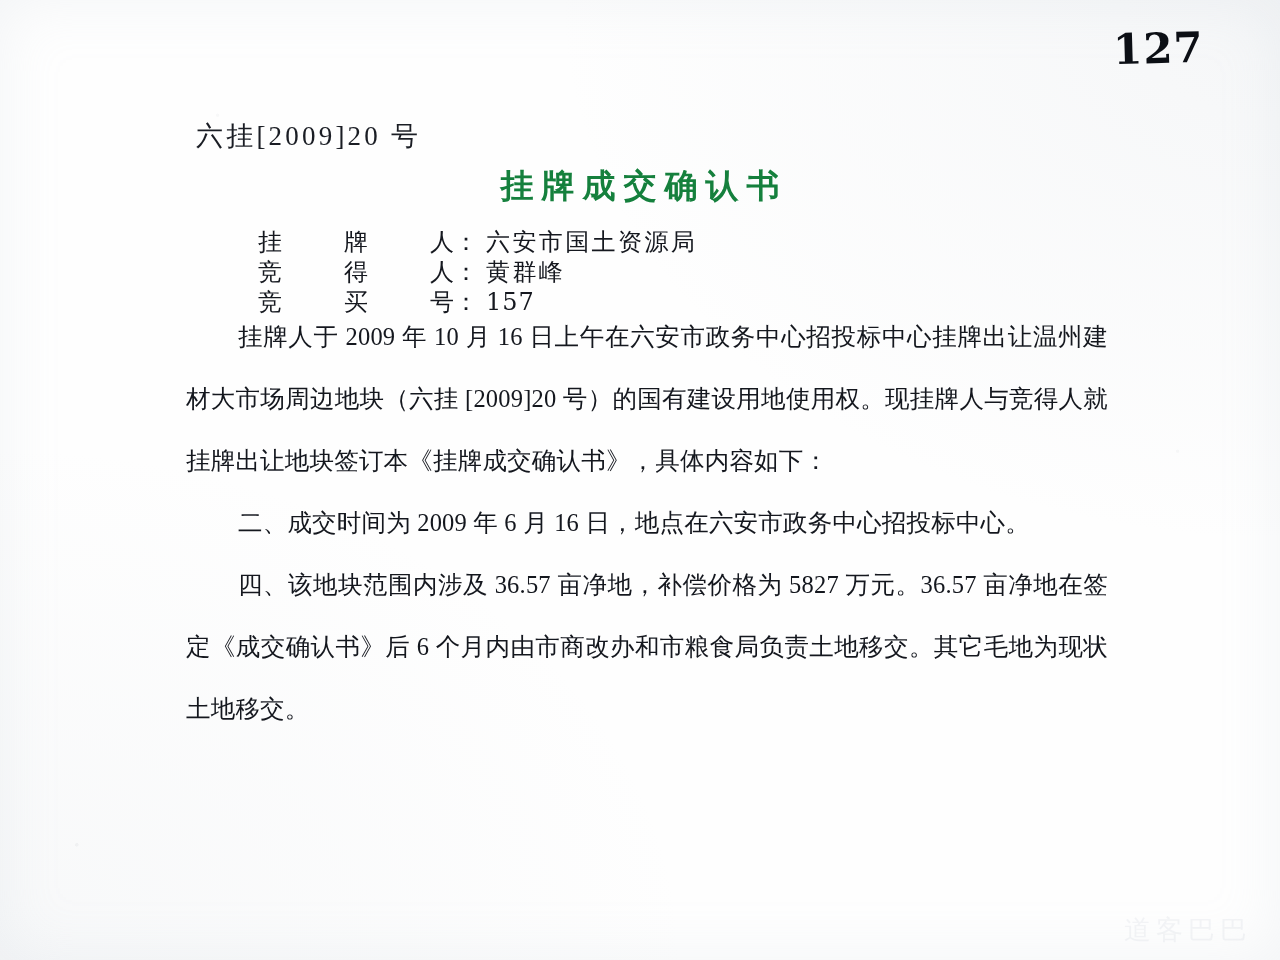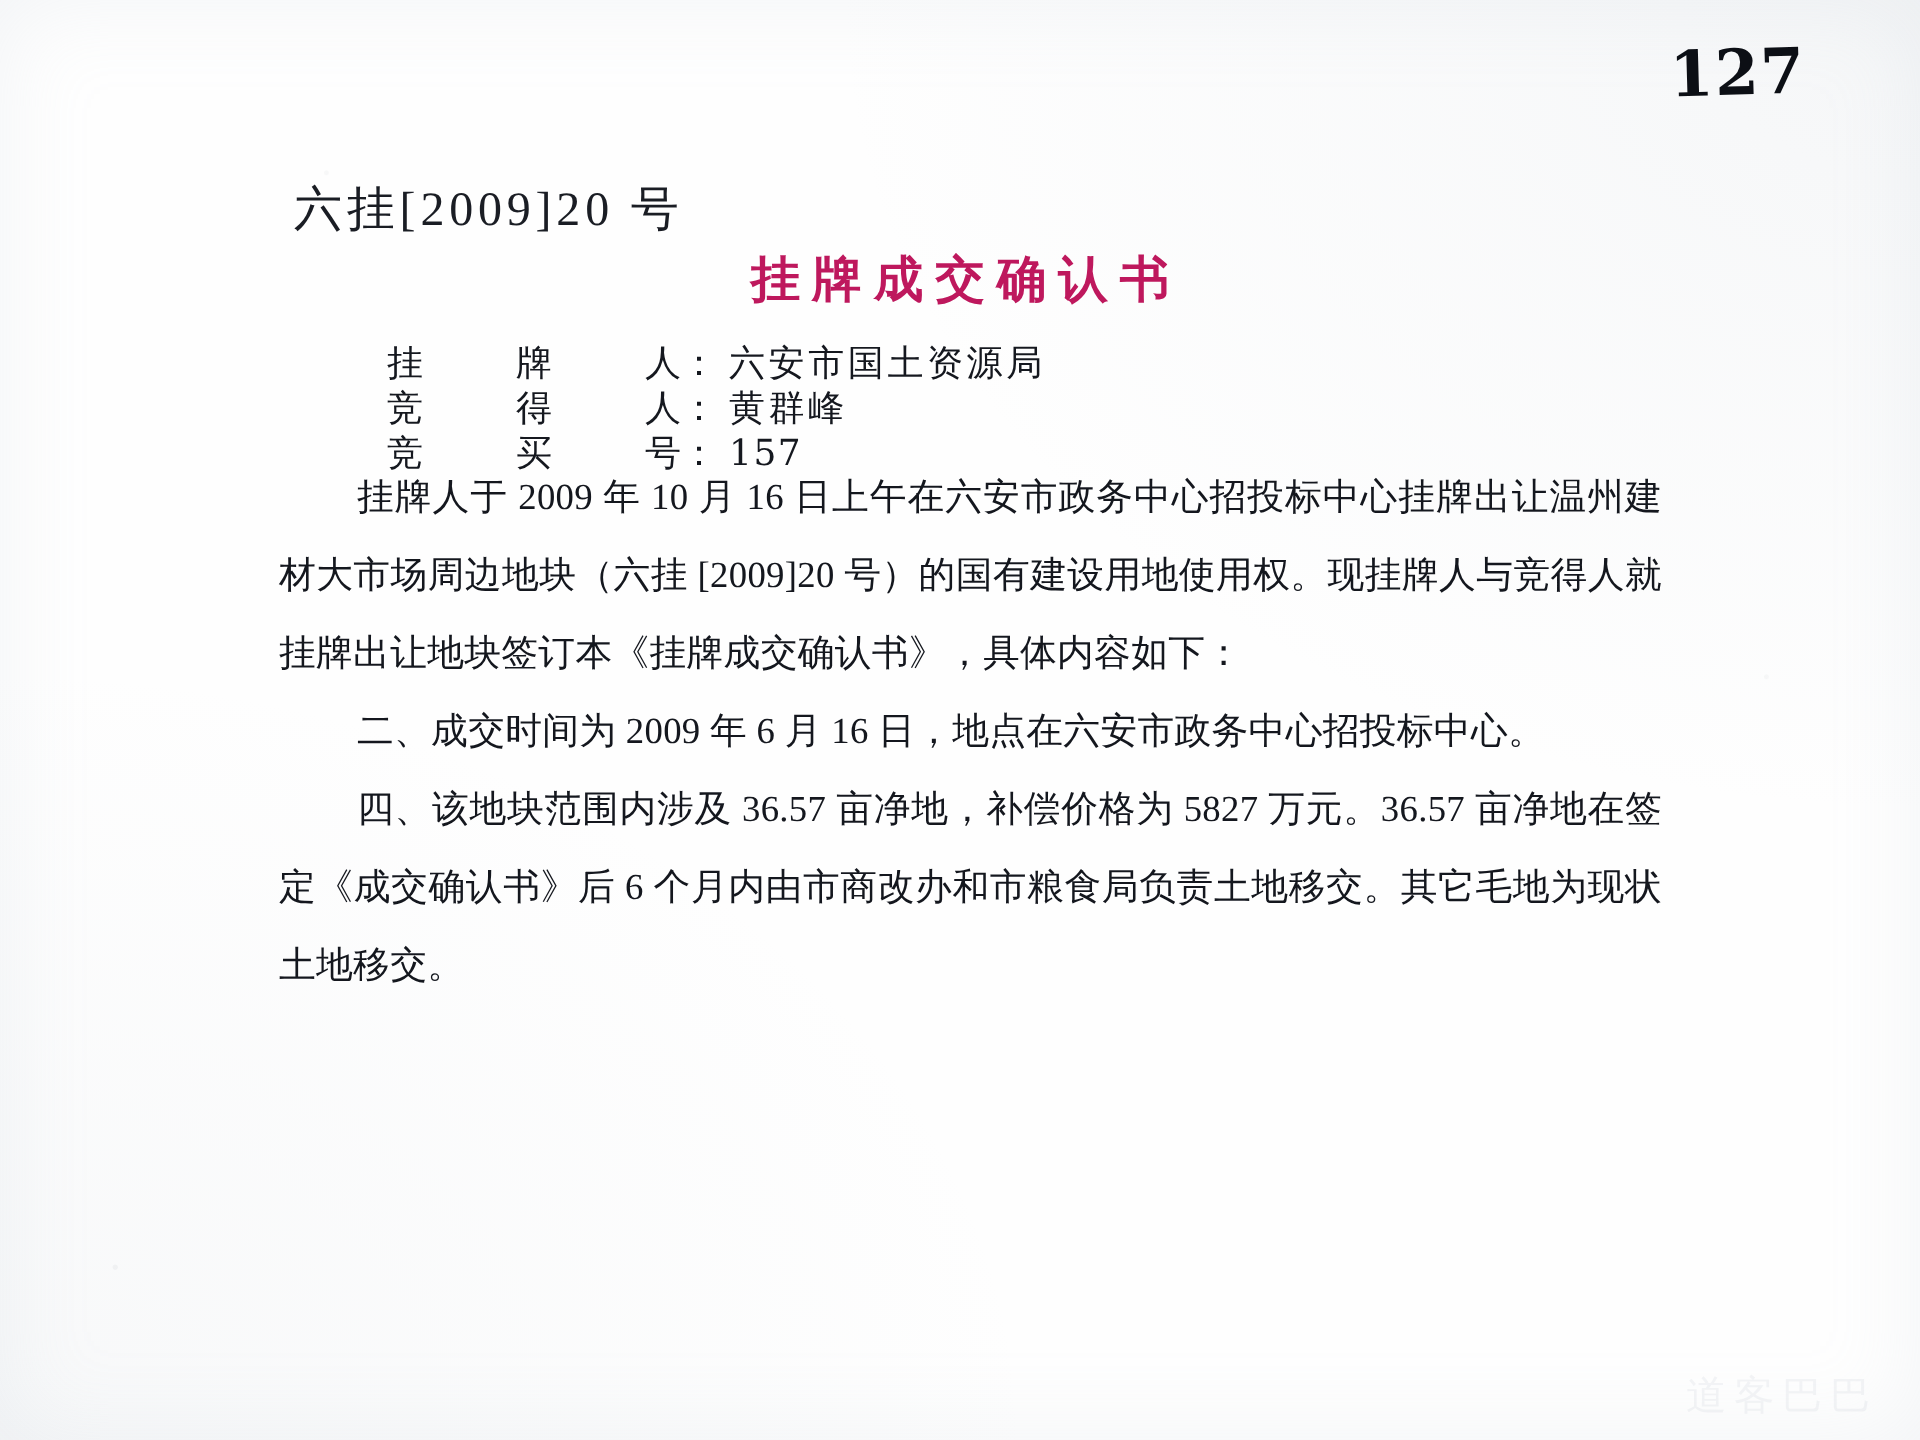--- a/index.html
+++ b/index.html
@@ -48,37 +48,37 @@
     letter-spacing: 1px;
     color: #0c0f15;
     transform: rotate(-1.6deg);
   }
 
   
   .doc-number {
     position: absolute;
     top: 118px;
     left: 196px;
-    font-size: 32px;
+    font-size: 27px;
     letter-spacing: 3.2px;
     color: #1a1d24;
   }
 
   
   .doc-title {
     position: absolute;
     top: 164px;
     left: 0;
     width: 1280px;
     text-align: center;
     font-size: 33px;
     font-weight: 700;
     letter-spacing: 8px;
     text-indent: 8px;
-    color: #be185d;
+    color: #15803d;
     font-family: "DejaVu Serif", "Liberation Serif", serif;
   }
 
   
   .parties {
     position: absolute;
     top: 226px;
     left: 258px;
     width: 900px;
   }
@@ -110,21 +110,21 @@
 
   
   .body-text {
     position: absolute;
     top: 306px;
     left: 186px;
     width: 922px;
   }
   .para {
     font-size: 24.5px;
-    line-height: 52px;
+    line-height: 62px;
     text-align: justify;
     text-justify: inter-ideograph;
     color: #14171e;
     margin: 0;
     letter-spacing: .2px;
   }
   .para.indent { text-indent: 52px; }
 
   
   .watermark {

